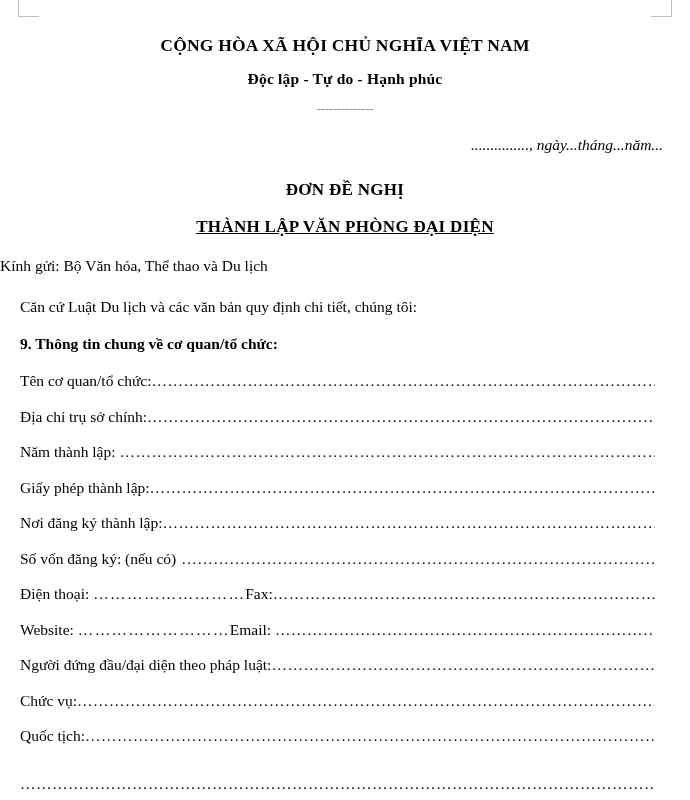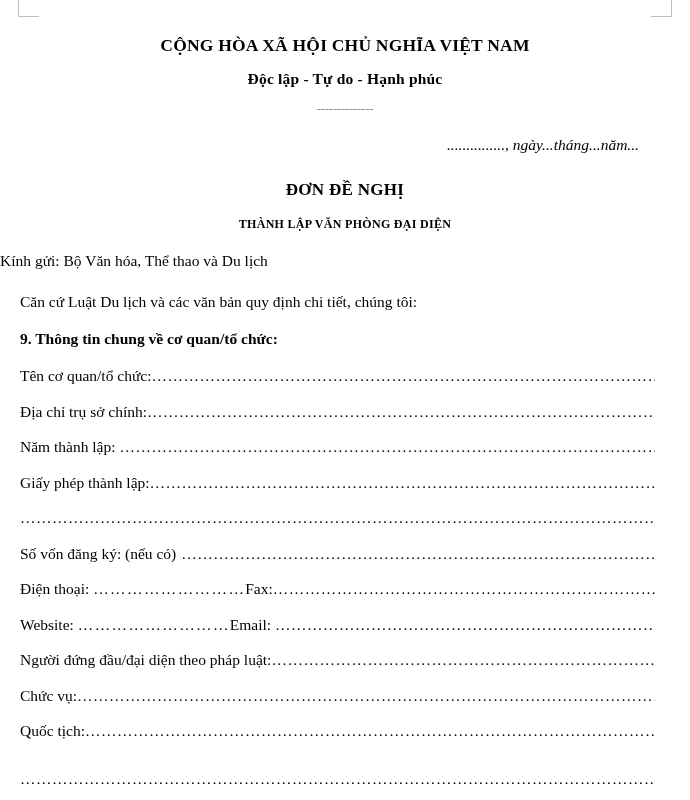--- a/index.html
+++ b/index.html
@@ -73,38 +73,39 @@
     letter-spacing: -0.3px;
     font-weight: normal;
   }
 
   .date-line {
     text-align: right;
     font-style: italic;
     font-size: 15.5px;
     line-height: 1;
     padding-top: 22px;
-    padding-right: 51px;
+    padding-right: 27px;
   }
 
   .title-main {
     text-align: center;
     font-weight: bold;
     font-size: 17px;
     line-height: 1;
     padding-top: 28px;
     letter-spacing: 0.3px;
   }
   .title-sub {
     text-align: center;
     font-weight: bold;
-    font-size: 12px;
+    font-size: 17px;
     line-height: 1;
     padding-top: 20px;
     letter-spacing: 0.3px;
+    text-decoration: underline;
   }
   .addressee {
     text-align: left;
     font-size: 15.5px;
     line-height: 1;
     padding-top: 23px;
   }
 
   .body-wrap {
     padding-left: 20px;
@@ -214,20 +215,21 @@
       <span class="lbl">Năm thành lập: </span>
       <span class="leader">……………………………………………………………………………………………………………………………</span>
     </div>
 
     <div class="frow">
       <span class="lbl">Giấy phép thành lập:</span>
       <span class="leader">……………………………………………………………………………………………………………………………</span>
     </div>
 
     <div class="frow">
+      <span class="lbl">Nơi đăng ký thành lập:</span>
       <span class="leader">……………………………………………………………………………………………………………………………</span>
     </div>
 
     <div class="frow">
       <span class="lbl">Số vốn đăng ký: </span>
       <span class="it">(nếu có)</span>
       <span class="gap-sm"></span>
       <span class="leader">……………………………………………………………………………………………………………………………</span>
     </div>
 

